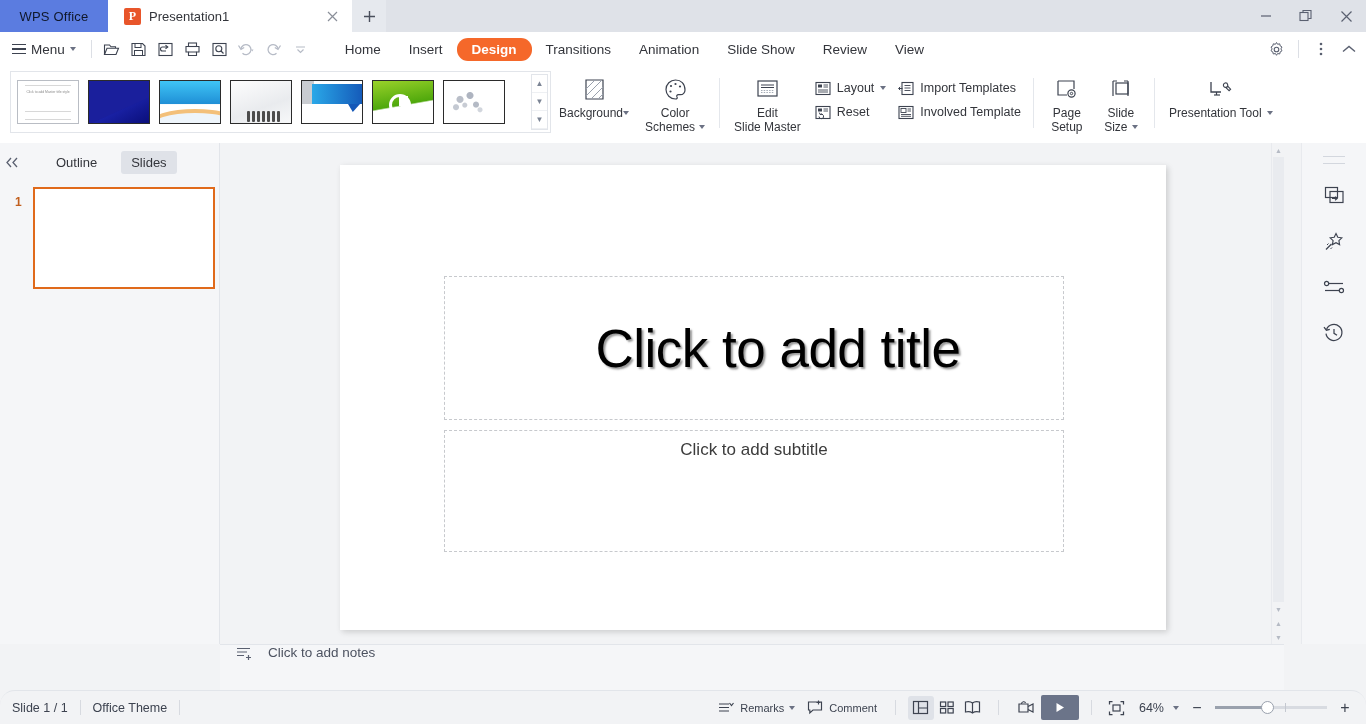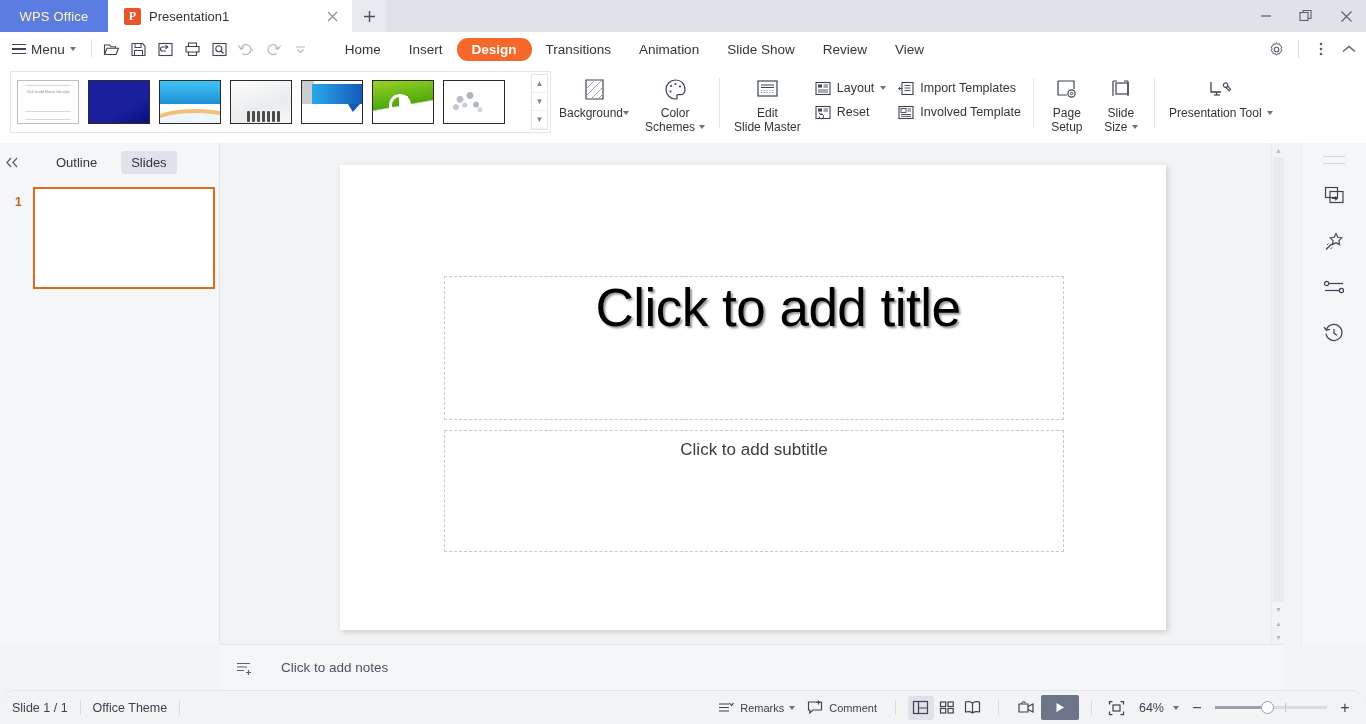--- a/index.html
+++ b/index.html
@@ -12,21 +12,21 @@
   }
   .app { position: relative; width: 1366px; height: 724px; }
 
   
   .titlebar {
     position: absolute; top: 0; left: 0; width: 1366px; height: 32px;
     background: #dfe2e8;
     display: flex; align-items: flex-end;
   }
   .wps-tab {
-    width: 108px; height: 32px; background: #5b7ce0; color: #fef9c3;
+    width: 108px; height: 32px; background: #5b7ce0; color: #0f172a;
     font-size: 13px; display: flex; align-items: center; justify-content: center;
     letter-spacing: .2px;
   }
   .doc-tab {
     height: 32px; width: 244px; background: #fff;
     display: flex; align-items: center; gap: 8px;
     padding: 0 10px 0 16px; position: relative;
   }
   .ppt-icon {
     width: 17px; height: 17px; background: #e8552a; border-radius: 2px;
@@ -206,21 +206,21 @@
   }
   .slide {
     position: absolute; left: 120px; top: 22px; width: 826px; height: 465px;
     background: #fff; box-shadow: 2px 2px 6px rgba(0,0,0,.16);
   }
   .ph {
     position: absolute; border: 1px dashed #c7c9cd;
   }
   .ph-title {
     left: 104px; top: 111px; width: 620px; height: 144px;
-    display: flex; align-items: flex-start; justify-content: center; padding-left: 48px;
+    display: flex; align-items: center; justify-content: center; padding-left: 48px;
   }
   .ph-title span {
     font-size: 53px; color: #000; letter-spacing: -.5px;
     text-shadow: 2px 2px 2px rgba(120,120,120,.75);
   }
   .ph-sub {
     left: 104px; top: 265px; width: 620px; height: 122px;
     padding-top: 9px; text-align: center;
   }
   .ph-sub span { font-size: 17px; color: #3c3c3c; }
@@ -245,21 +245,21 @@
   .rr-grip { width: 22px; height: 0; border-top: 1.6px solid #d3d7de; margin: 3px 0; }
   .rr-icon {
     width: 34px; height: 36px; display: flex; align-items: center;
     justify-content: center; color: #3d4350; margin-top: 10px;
   }
 
   
   .notesbar {
     position: absolute; top: 644px; left: 220px; width: 1064px; height: 46px;
     background: #f5f6f8; border-top: 1px solid #e2e5ea;
-    display: flex; align-items: center; padding-left: 16px; gap: 27px;
+    display: flex; align-items: flex-start; padding-left: 16px; gap: 14px;
   }
   .notes-text { font-size: 13.5px; color: #4c5260; }
 
   
   .statusbar {
     position: absolute; bottom: 0; left: 0; width: 1366px; height: 34px;
     background: #f2f3f5; border-top: 1px solid #e2e5ea;
     display: flex; align-items: center; border-radius: 15px;
   }
   .sb-text { font-size: 12.5px; color: #3d4350; }

